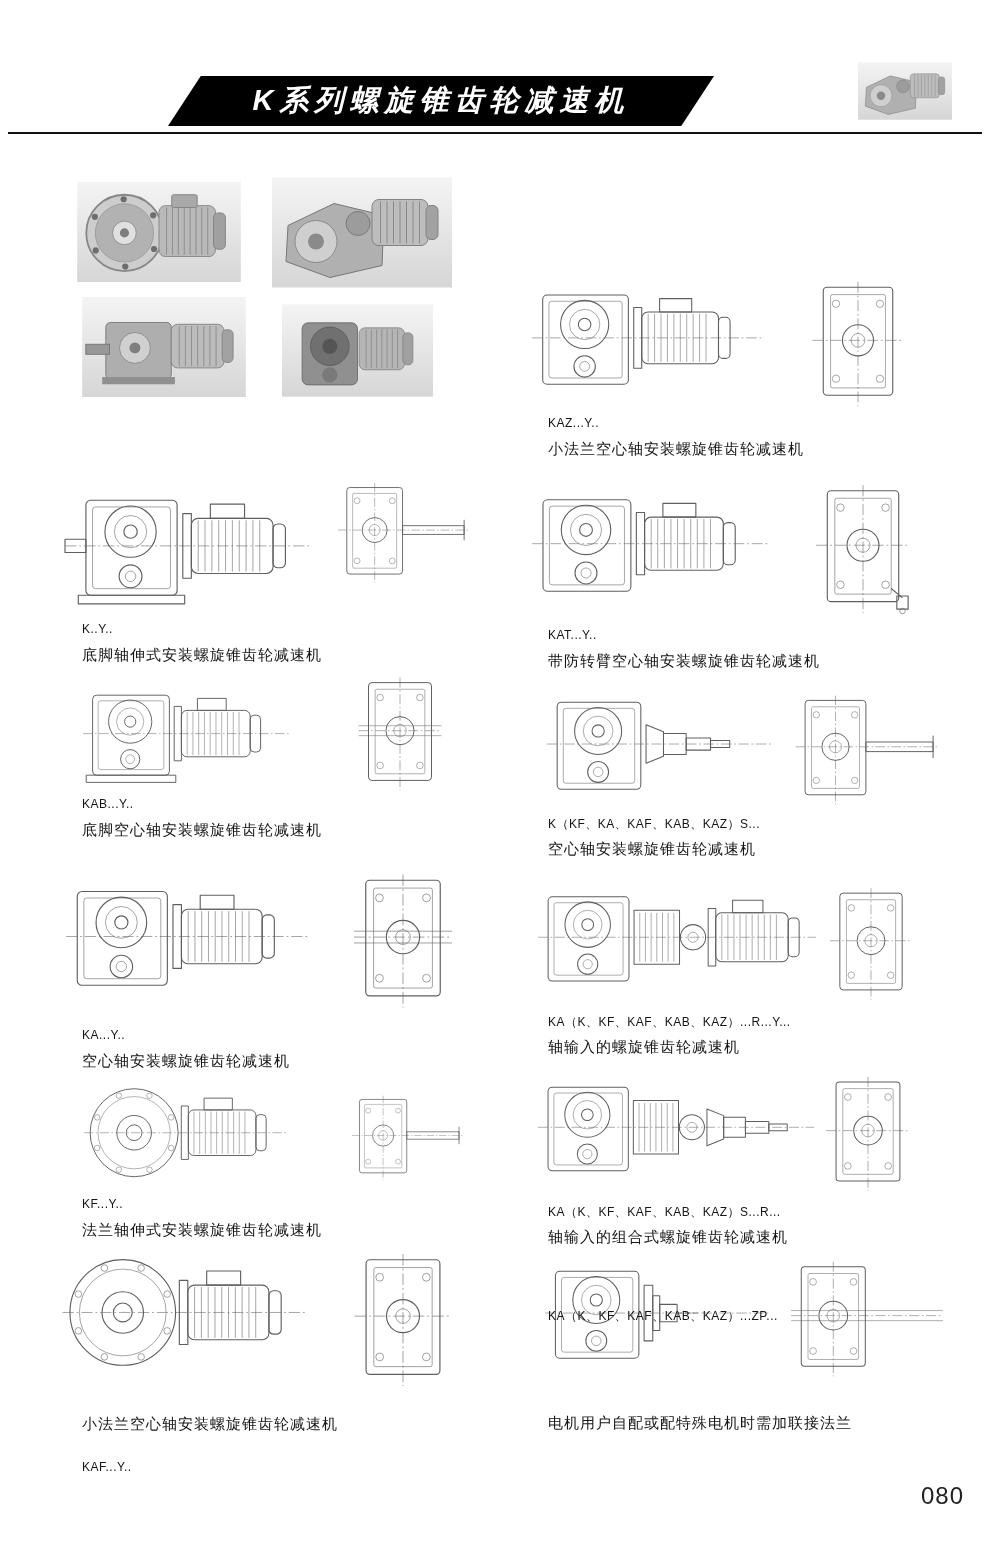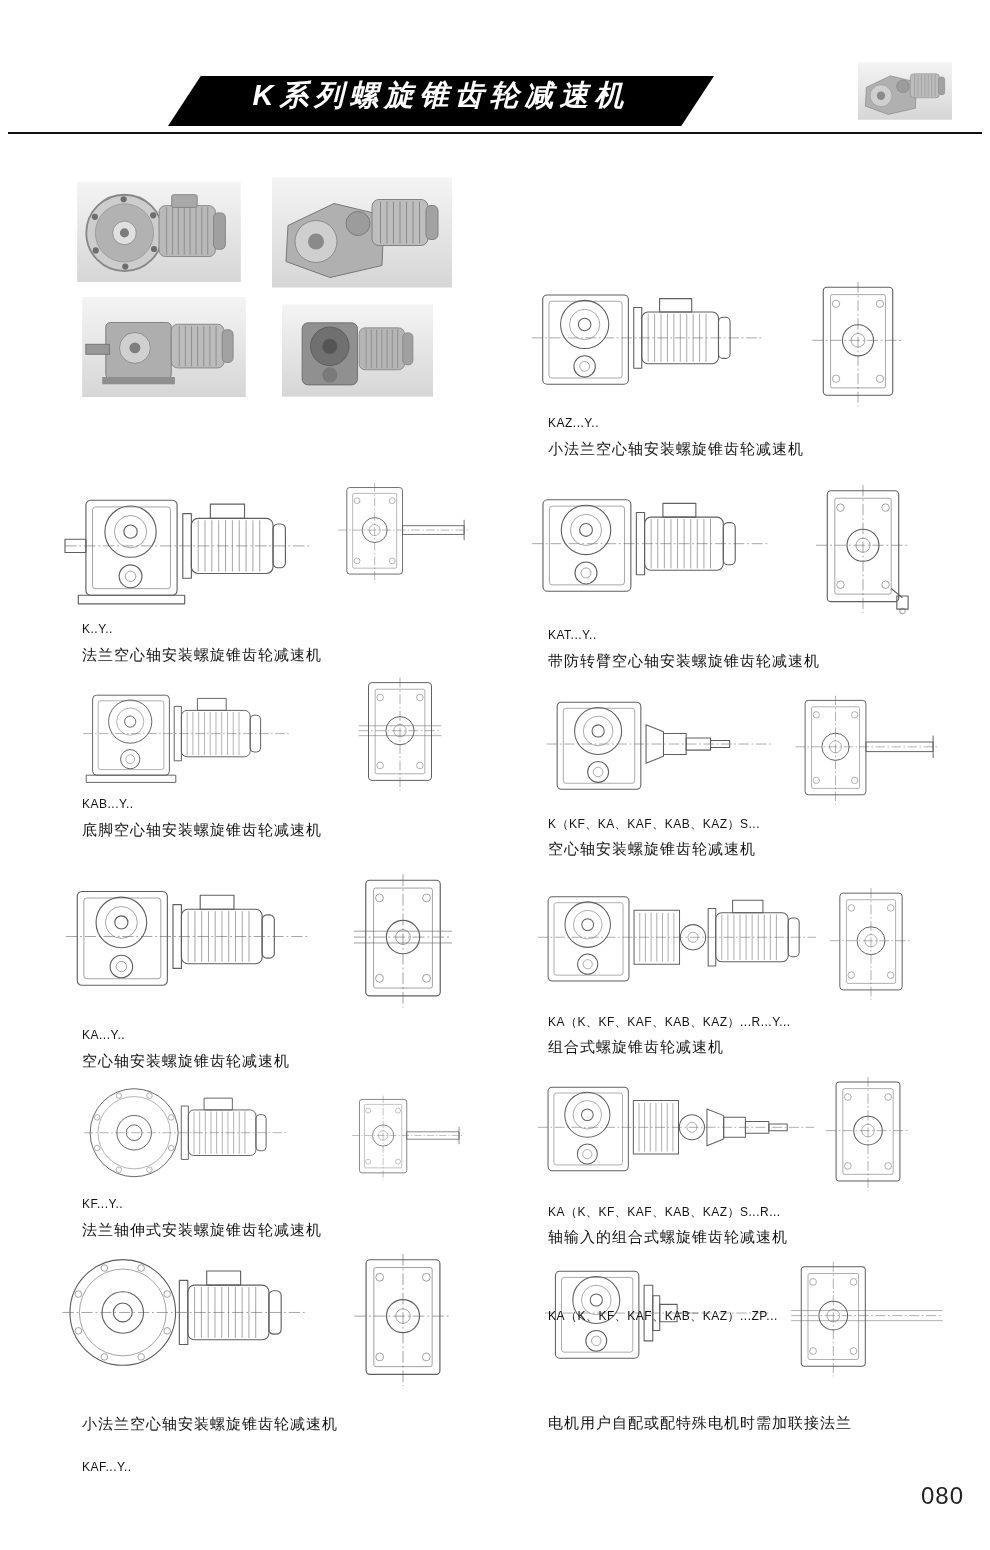--- a/index.html
+++ b/index.html
@@ -1,21 +1,21 @@
 <!DOCTYPE html>
 <html><head>
 <meta charset="utf-8">
 <style>
   *{margin:0;padding:0;box-sizing:border-box}
   html,body{background:#fff}
   body{font-family:"Liberation Sans","DejaVu Sans",sans-serif;color:#111}
   .page{position:relative;width:990px;height:1550px;background:#fff;overflow:hidden;margin:0 auto}
   .banner{position:absolute;left:168px;top:76px;width:546px;height:50px;background:#000;
           clip-path:polygon(6% 0,100% 0,94% 100%,0 100%);
-          display:flex;align-items:flex-start;justify-content:center}
+          display:flex;align-items:center;justify-content:center}
   .banner h1{color:#fff;font-size:29px;font-weight:bold;font-style:italic;letter-spacing:6px;white-space:nowrap}
   .rule{position:absolute;left:8px;top:132px;width:974px;height:2px;background:#101010}
   .photo{position:absolute;overflow:hidden}
   .photo svg{width:100%;height:100%;display:block}
   .draw{position:absolute}
   .draw svg{width:100%;height:100%;display:block}
   .code{position:absolute;font-size:12px;color:#151515;letter-spacing:.5px;white-space:nowrap}
   .desc{position:absolute;font-size:15px;color:#151515;letter-spacing:1px;white-space:nowrap}
   .intro{position:absolute;left:84px;top:428px;font-size:20px;font-weight:600;letter-spacing:1.5px;color:#101010}
   .pageno{position:absolute;right:26px;top:1482px;font-size:24px;color:#222;letter-spacing:1px}
@@ -200,21 +200,21 @@
           <circle cx="74" cy="26" r="4" fill="none" stroke="#5f5f5f" stroke-width="0.6"></circle>
           <circle cx="26" cy="108" r="4" fill="none" stroke="#5f5f5f" stroke-width="0.6"></circle>
           <circle cx="74" cy="108" r="4" fill="none" stroke="#5f5f5f" stroke-width="0.6"></circle>
           <circle cx="50" cy="66" r="17" fill="none" stroke="#5f5f5f" stroke-width="1.2" stroke-linejoin="round"></circle>
           <circle cx="50" cy="66" r="7.5" fill="none" stroke="#5f5f5f" stroke-width="0.6"></circle>
           <rect x="88" y="60" width="84" height="12" fill="none" stroke="#5f5f5f" stroke-width="1.2" stroke-linejoin="round"></rect>
           <line x1="172" y1="52" x2="172" y2="80" fill="none" stroke="#5f5f5f" stroke-width="1.2" stroke-linejoin="round"></line>
         </svg>
       </div>
     <p class="code" style="left:82px;top:622px">K..Y..</p>
-    <p class="desc" style="left:82px;top:646px">法兰空心轴安装螺旋锥齿轮减速机</p>
+    <p class="desc" style="left:82px;top:646px">底脚轴伸式安装螺旋锥齿轮减速机</p>
   </div>
 
   <div>
     <div class="draw" style="left:62px;top:684px;width:250px;height:112px">
         <svg viewBox="0 0 260 140" preserveAspectRatio="xMidYMid meet">
           <line x1="0" y1="62" x2="260" y2="62" stroke="#5f5f5f" stroke-width="0.6" stroke-dasharray="12 3 2 3"></line>
           <rect x="12" y="14" width="96" height="100" rx="5" fill="none" stroke="#5f5f5f" stroke-width="1.2" stroke-linejoin="round"></rect>
           <rect x="19" y="21" width="82" height="86" rx="3" fill="none" stroke="#5f5f5f" stroke-width="0.6"></rect>
           <circle cx="59" cy="47" r="27" fill="none" stroke="#5f5f5f" stroke-width="1.2" stroke-linejoin="round"></circle>
           <circle cx="59" cy="47" r="17" fill="none" stroke="#5f5f5f" stroke-width="0.6"></circle>
@@ -582,21 +582,21 @@
           <rect x="20" y="16" width="60" height="102" rx="2" fill="none" stroke="#5f5f5f" stroke-width="0.6"></rect>
           <circle cx="26" cy="26" r="4" fill="none" stroke="#5f5f5f" stroke-width="0.6"></circle>
           <circle cx="74" cy="26" r="4" fill="none" stroke="#5f5f5f" stroke-width="0.6"></circle>
           <circle cx="26" cy="108" r="4" fill="none" stroke="#5f5f5f" stroke-width="0.6"></circle>
           <circle cx="74" cy="108" r="4" fill="none" stroke="#5f5f5f" stroke-width="0.6"></circle>
           <circle cx="50" cy="66" r="17" fill="none" stroke="#5f5f5f" stroke-width="1.2" stroke-linejoin="round"></circle>
           <circle cx="50" cy="66" r="7.5" fill="none" stroke="#5f5f5f" stroke-width="0.6"></circle>
         </svg>
       </div>
     <p class="code" style="left:548px;top:1014px">KA（K、KF、KAF、KAB、KAZ）...R...Y...</p>
-    <p class="desc" style="left:548px;top:1038px">组合式螺旋锥齿轮减速机</p>
+    <p class="desc" style="left:548px;top:1038px">轴输入的螺旋锥齿轮减速机</p>
   </div>
 
   <div>
     <div class="draw" style="left:538px;top:1066px;width:276px;height:136px">
         <svg viewBox="0 0 330 140" preserveAspectRatio="xMidYMid meet">
           <line x1="0" y1="62" x2="330" y2="62" stroke="#5f5f5f" stroke-width="0.6" stroke-dasharray="12 3 2 3"></line>
           <rect x="12" y="14" width="96" height="100" rx="5" fill="none" stroke="#5f5f5f" stroke-width="1.2" stroke-linejoin="round"></rect>
           <rect x="19" y="21" width="82" height="86" rx="3" fill="none" stroke="#5f5f5f" stroke-width="0.6"></rect>
           <circle cx="59" cy="47" r="27" fill="none" stroke="#5f5f5f" stroke-width="1.2" stroke-linejoin="round"></circle>
           <circle cx="59" cy="47" r="17" fill="none" stroke="#5f5f5f" stroke-width="0.6"></circle>

